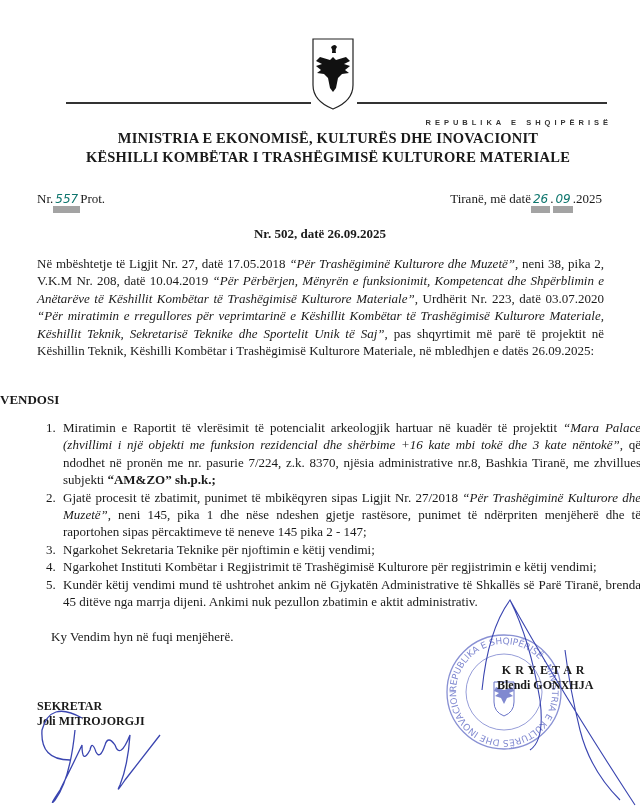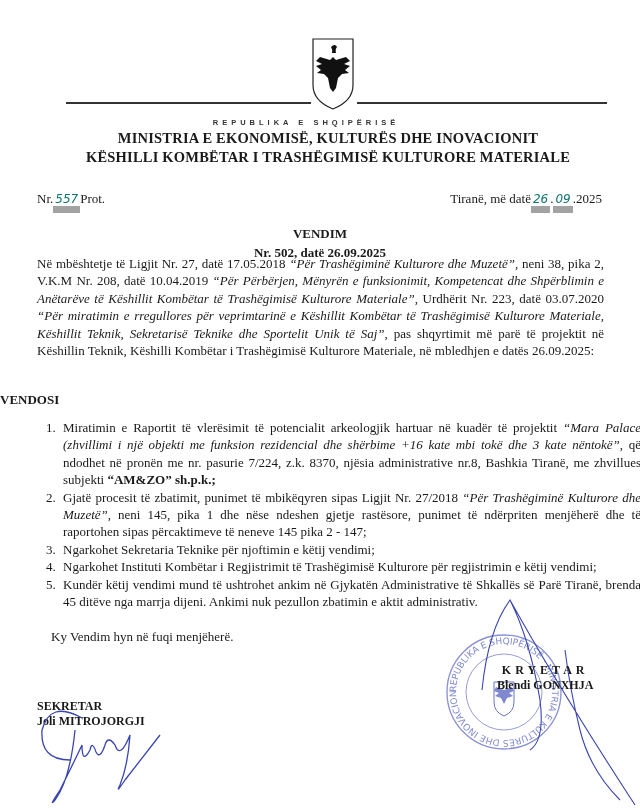--- a/index.html
+++ b/index.html
@@ -5,21 +5,21 @@
   html, body { margin: 0; padding: 0; background: #ffffff; }
   body { width: 640px; height: 808px; position: relative; overflow: hidden;
          font-family: "Liberation Serif", serif; color: #1a1a1a; }
   .abs { position: absolute; }
 
   
   .emblem { left: 311px; top: 37px; width: 44px; height: 74px; }
   .hline { height: 2px; background: #333; top: 102px; }
   .hline.left { left: 66px; width: 245px; }
   .hline.right { left: 357px; width: 250px; }
-  .republic { left: 0; width: 612px; top: 118px; text-align: center;
+  .republic { left: 0; width: 612px; top: 118px; text-align: right;
               font-family: "Liberation Sans", sans-serif; font-size: 7.5px;
               font-weight: bold; letter-spacing: 4px; color: #333; }
   .ministry { left: 8px; width: 640px; text-align: center; font-weight: bold;
               font-size: 14.5px; letter-spacing: 0.2px; color: #1a1a1a; }
   .ministry.l1 { top: 130px; }
   .ministry.l2 { top: 149px; }
 
   
   .prot { top: 191px; left: 37px; font-size: 13px; }
   .date { top: 191px; right: 38px; font-size: 13px; }
@@ -69,21 +69,20 @@
 <div class="abs ministry l2">KËSHILLI KOMBËTAR I TRASHËGIMISË KULTURORE MATERIALE</div>
 
 <div class="abs prot">
   <span>Nr.</span><span class="hw">557</span><span>Prot.</span>
 </div>
 <div class="abs date">
   <span>Tiranë, më datë</span><span class="hw">26</span><span>.</span><span class="hw">09</span><span>.2025</span>
 </div>
 
 <div class="abs vendim-title">
-  <div>VENDIM</div>
   <div>Nr. 502, datë 26.09.2025</div>
 </div>
 
 <div class="abs body-text intro">
   <span>Në mbështetje të Ligjit Nr. 27, datë 17.05.2018 </span><i>“Për Trashëgiminë Kulturore dhe Muzetë”</i><span>, neni 38, pika 2, V.K.M Nr. 208, datë 10.04.2019 </span><i>“Për Përbërjen, Mënyrën e funksionimit, Kompetencat dhe Shpërblimin e Anëtarëve të Këshillit Kombëtar të Trashëgimisë Kulturore Materiale”</i><span>, Urdhërit Nr. 223, datë 03.07.2020 </span><i>“Për miratimin e rregullores për veprimtarinë e Këshillit Kombëtar të Trashëgimisë Kulturore Materiale, Këshillit Teknik, Sekretarisë Teknike dhe Sportelit Unik të Saj”</i><span>, pas shqyrtimit më parë të projektit në Këshillin Teknik, Këshilli Kombëtar i Trashëgimisë Kulturore Materiale, në mbledhjen e datës 26.09.2025:</span>
 </div>
 
 <div class="abs vendosi">VENDOSI</div>
 
 <ol class="decisions">

